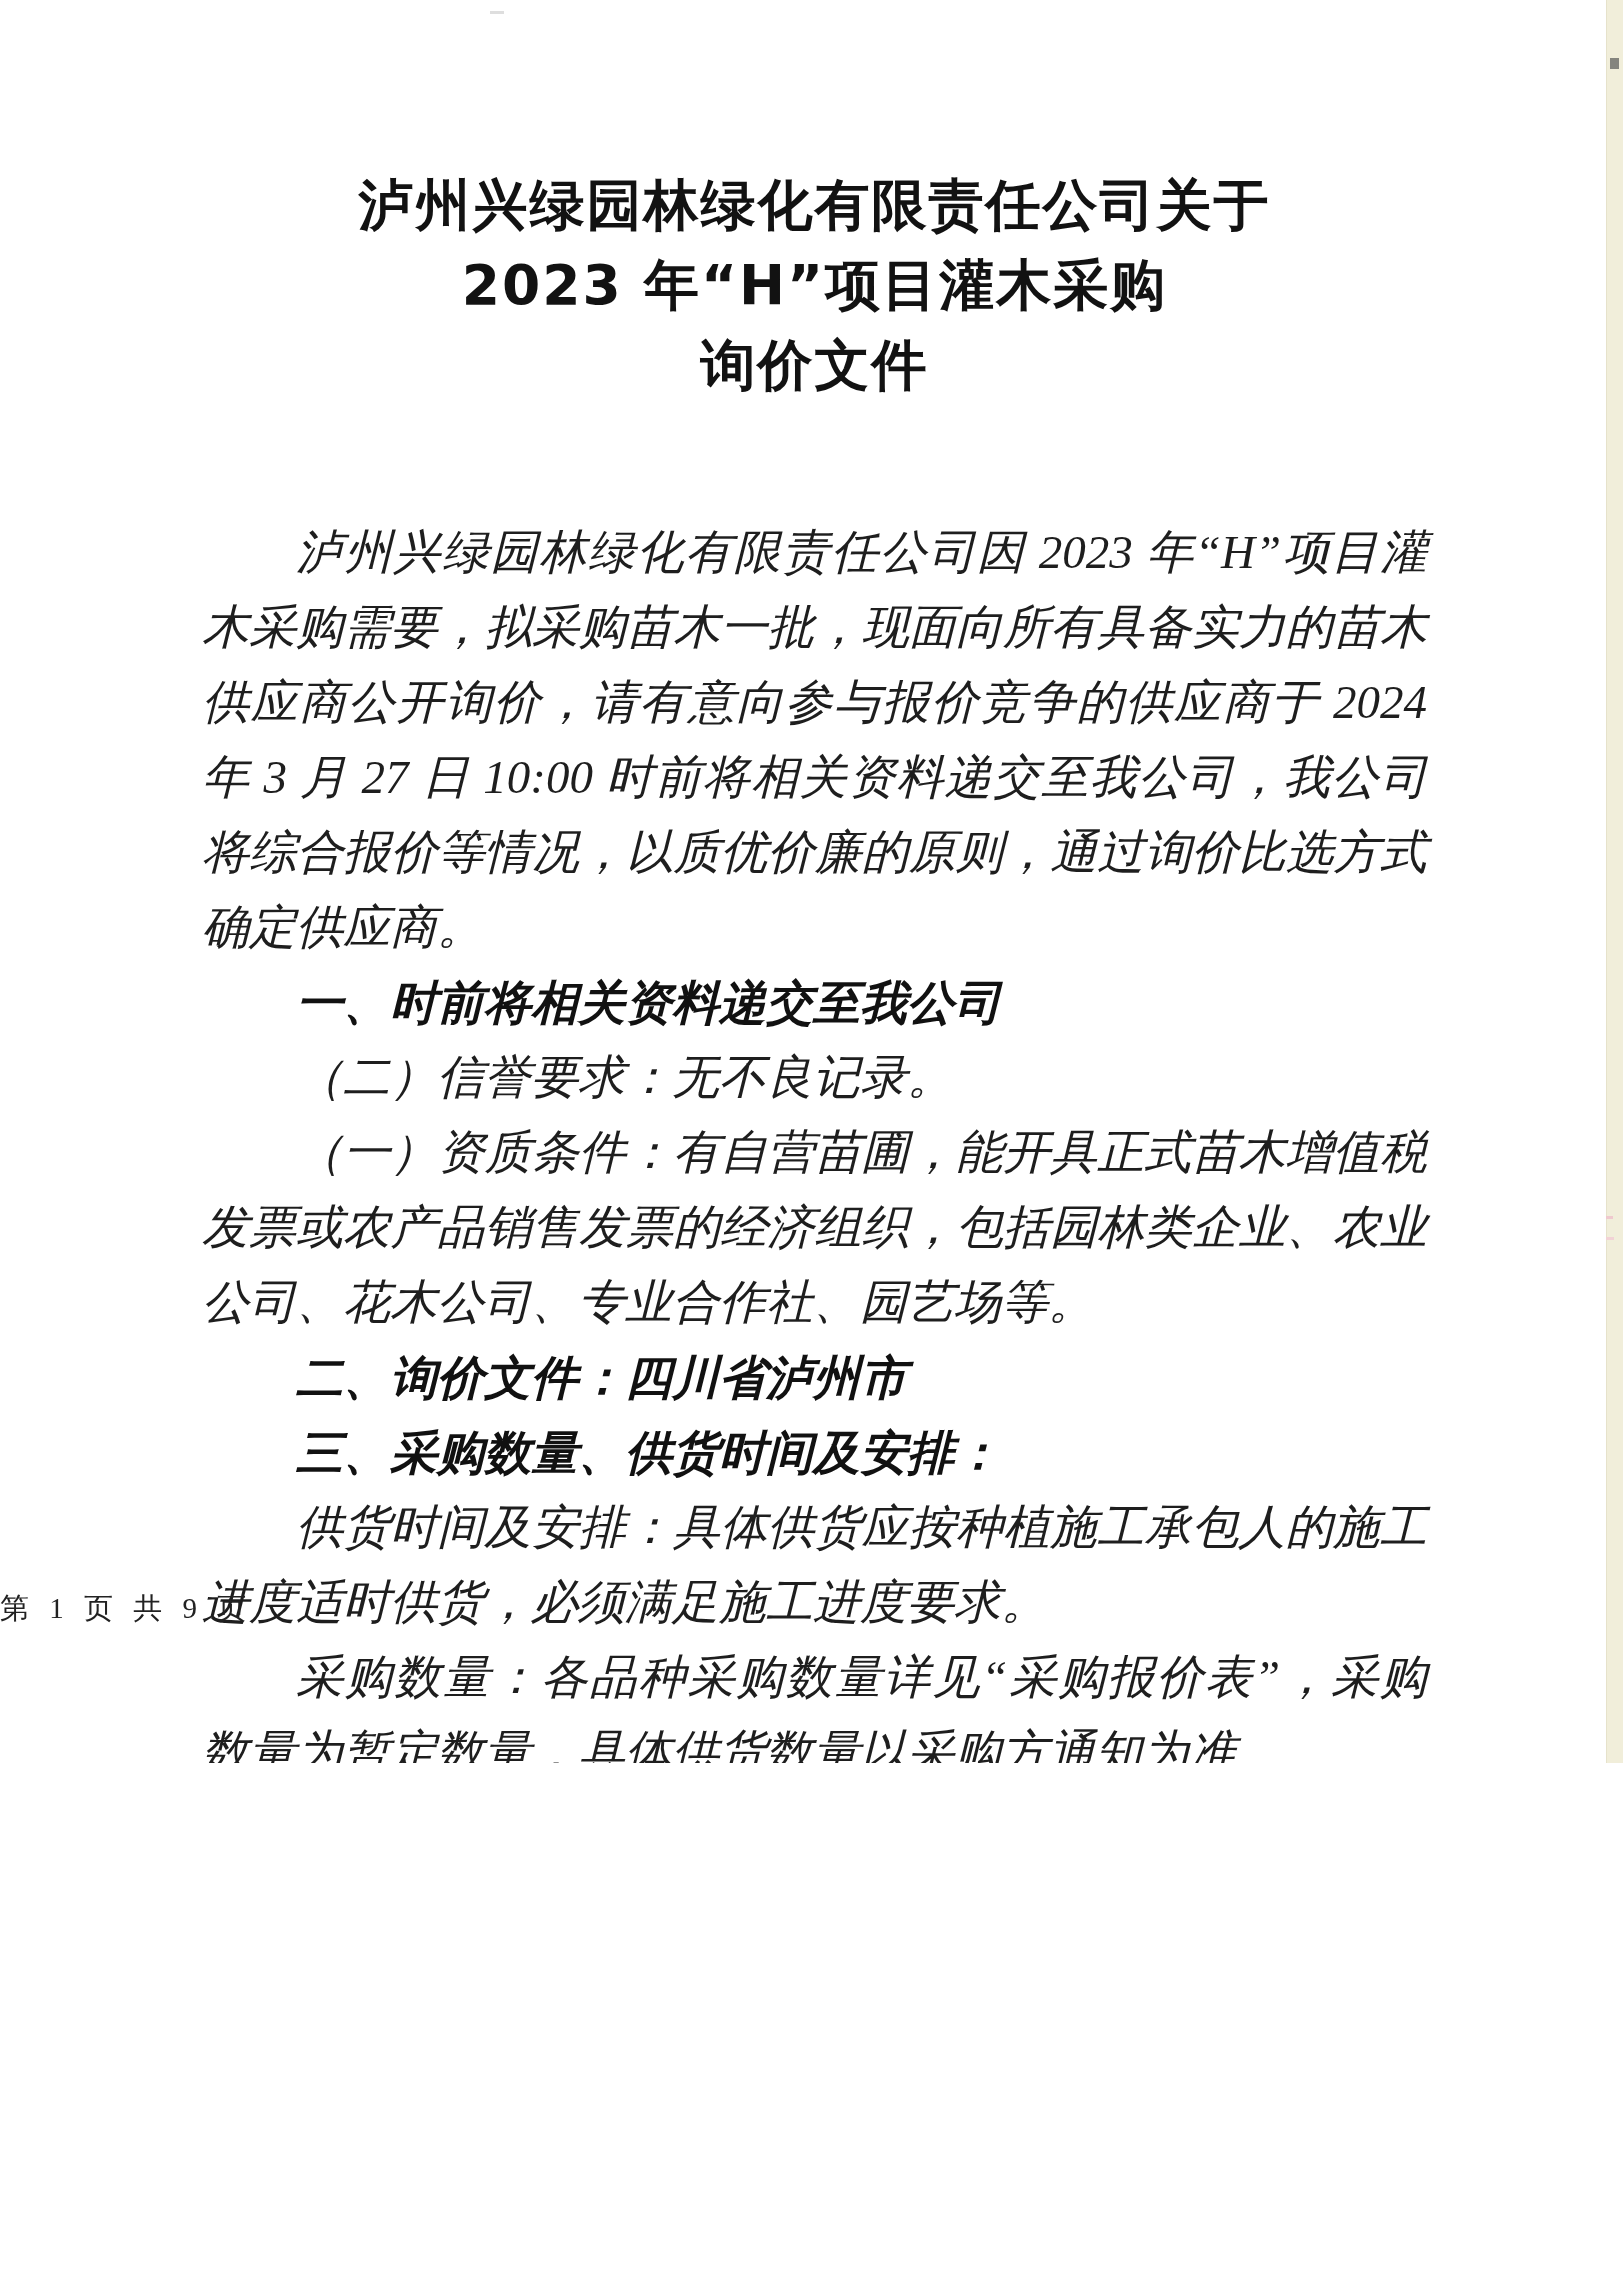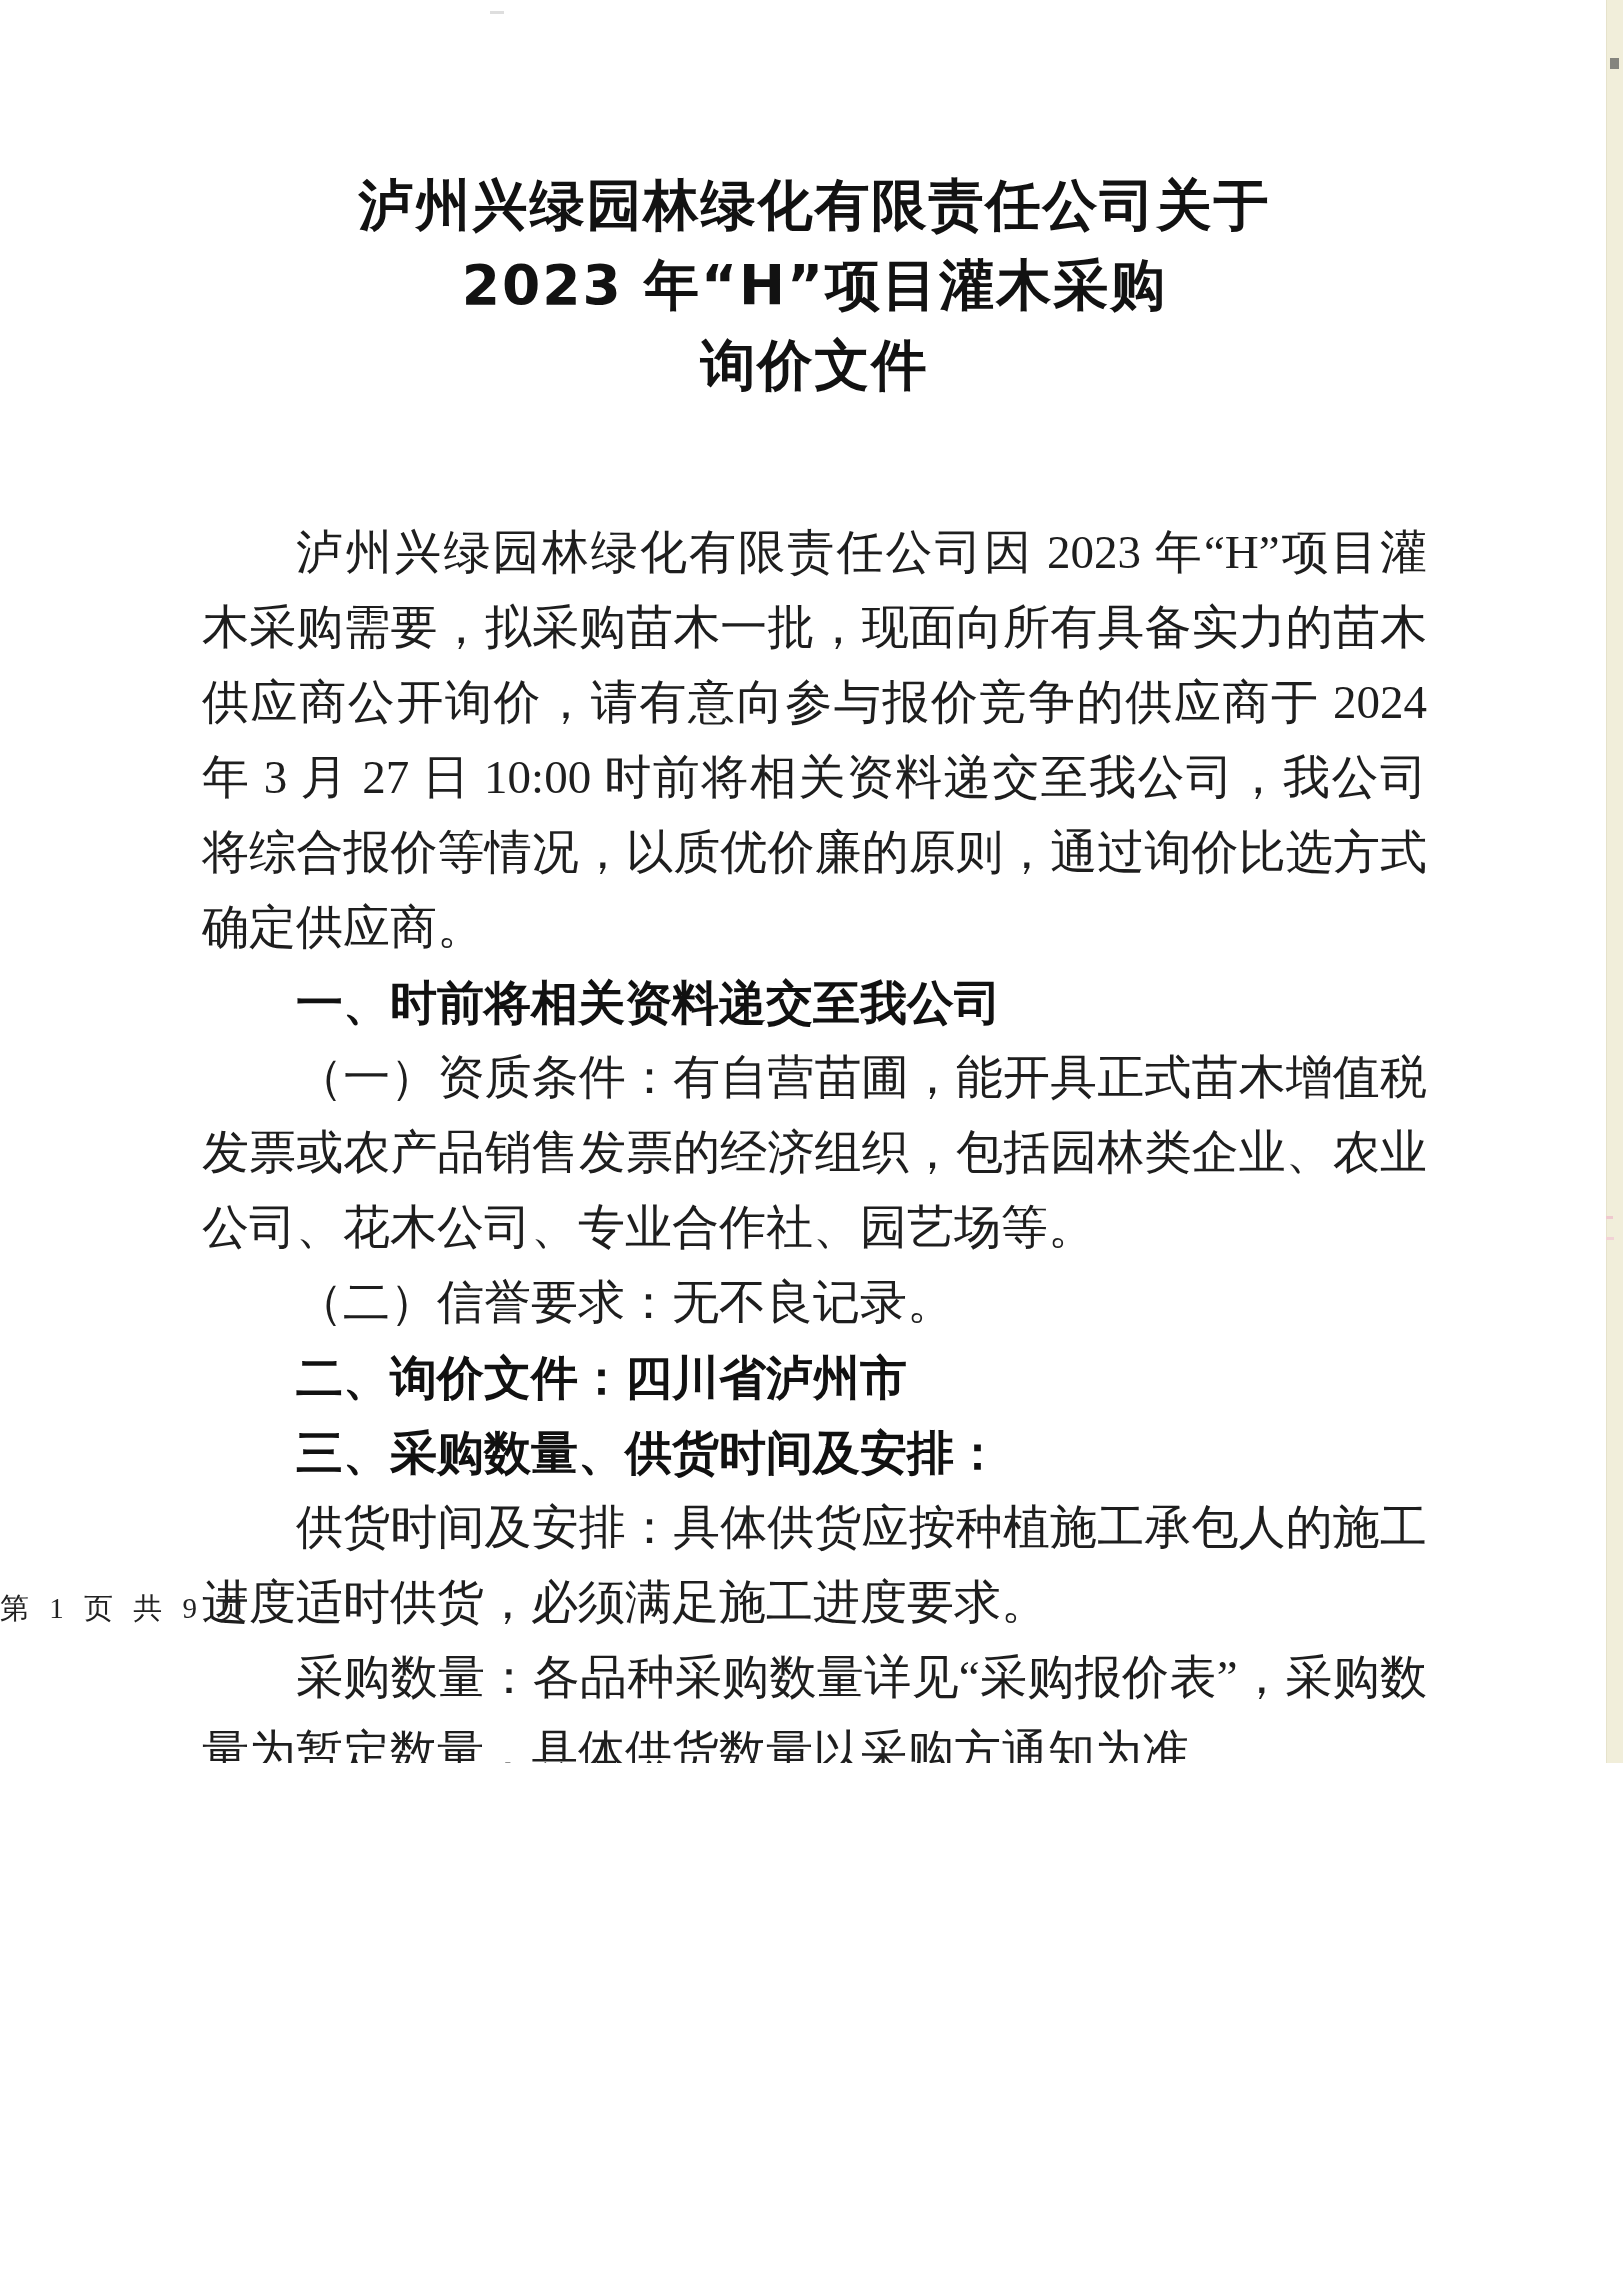--- a/index.html
+++ b/index.html
@@ -50,20 +50,21 @@
     letter-spacing: 2px;
     color: #121212;
   }
   .title-line { white-space: nowrap; }
 
   .body-block {
     margin-top: 110px;
     font-size: 47px;
     line-height: 75px;
     text-align: justify;
+    font-style: italic;
   }
   .para {
     margin: 0;
     text-indent: 2em;
     color: #1e1e1e;
   }
   .heading {
     margin: 0;
     text-indent: 2em;
     font-family: "DejaVu Sans", sans-serif;
@@ -101,22 +102,22 @@
 
     <div class="title-block">
       <div class="title-line">泸州兴绿园林绿化有限责任公司关于</div>
       <div class="title-line">2023 年“H”项目灌木采购</div>
       <div class="title-line">询价文件</div>
     </div>
 
     <div class="body-block">
       <p class="para">泸州兴绿园林绿化有限责任公司因 2023 年“H”项目灌木采购需要，拟采购苗木一批，现面向所有具备实力的苗木供应商公开询价，请有意向参与报价竞争的供应商于 2024 年 3 月 27 日 10:00 时前将相关资料递交至我公司，我公司将综合报价等情况，以质优价廉的原则，通过询价比选方式确定供应商。</p>
       <p class="heading">一、时前将相关资料递交至我公司</p>
+      <p class="para">（二）信誉要求：无不良记录。</p>
       <p class="para">（一）资质条件：有自营苗圃，能开具正式苗木增值税发票或农产品销售发票的经济组织，包括园林类企业、农业公司、花木公司、专业合作社、园艺场等。</p>
-      <p class="para">（二）信誉要求：无不良记录。</p>
       <p class="heading">二、询价文件：四川省泸州市</p>
       <p class="heading">三、采购数量、供货时间及安排：</p>
       <p class="para">供货时间及安排：具体供货应按种植施工承包人的施工进度适时供货，必须满足施工进度要求。</p>
       <p class="para">采购数量：各品种采购数量详见“采购报价表”，采购数量为暂定数量，具体供货数量以采购方通知为准。</p>
       <p class="heading">四、无论报价单：</p>
     </div>
 
   </div>
 
   <div class="footer">第 1 页 共 9 页</div>

